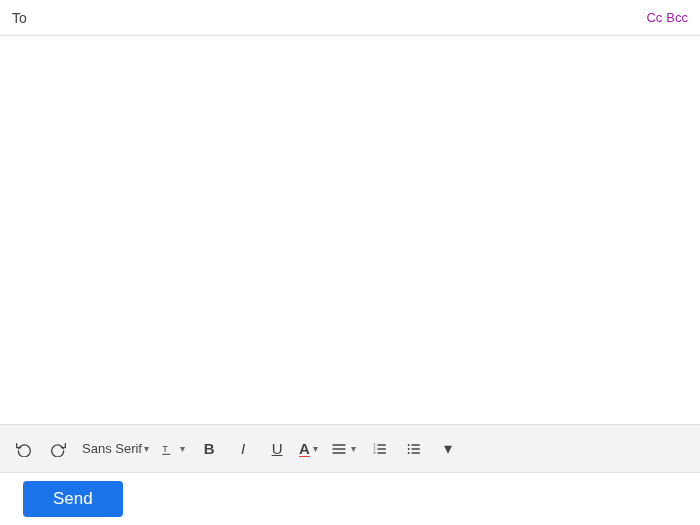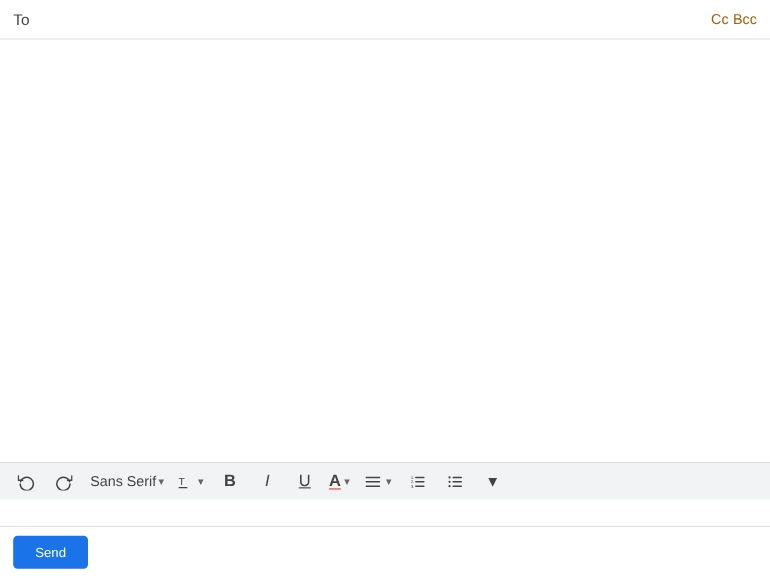--- a/index.html
+++ b/index.html
@@ -17,21 +17,20 @@
       display: flex;
       flex-direction: column;
     }
 
     .compose-container {
       display: flex;
       flex-direction: column;
       width: 100%;
       height: 100%;
       background: #fff;
-      gap: 24px;
     }
 
     .to-row {
       display: flex;
       align-items: center;
       padding: 4px 12px;
       border-bottom: 1px solid #e0e0e0;
       min-height: 36px;
     }
 
@@ -54,21 +53,21 @@
     .cc-bcc-links {
       display: flex;
       gap: 4px;
       color: #444;
       font-size: 13px;
       flex-shrink: 0;
     }
 
     .cc-bcc-link {
       cursor: pointer;
-      color: #a16207;
+      color: #a21caf;
     }
 
     .subject-row {
       display: flex;
       align-items: center;
       padding: 4px 12px;
       border-bottom: 1px solid #e0e0e0;
       min-height: 36px;
     }
 
@@ -92,21 +91,21 @@
     }
 
     .toolbar {
       display: flex;
       align-items: center;
       padding: 6px 8px;
       border-top: 1px solid #e0e0e0;
       background: #f1f3f4;
       gap: 2px;
       flex-wrap: nowrap;
-      height: 34px;
+      height: 48px;
     }
 
     .toolbar-btn {
       display: flex;
       align-items: center;
       justify-content: center;
       width: 32px;
       height: 32px;
       border: none;
       background: transparent;
@@ -148,25 +147,25 @@
 
     .btn-underline {
       text-decoration: underline;
       font-size: 15px;
     }
 
     .send-btn {
       background: #1a73e8;
       color: #fff;
       border: none;
-      padding: 8px 20px;
-      border-radius: 4px;
-      cursor: pointer;
-      font-size: 12px;
-      margin-left: 0;
+      padding: 8px 30px;
+      border-radius: 4px;
+      cursor: pointer;
+      font-size: 17px;
+      margin-left: 11px;
     }
 
     .send-area {
       display: flex;
       align-items: center;
       padding: 8px 12px;
       border-top: 1px solid #e0e0e0;
       background: #fff;
     }
 

